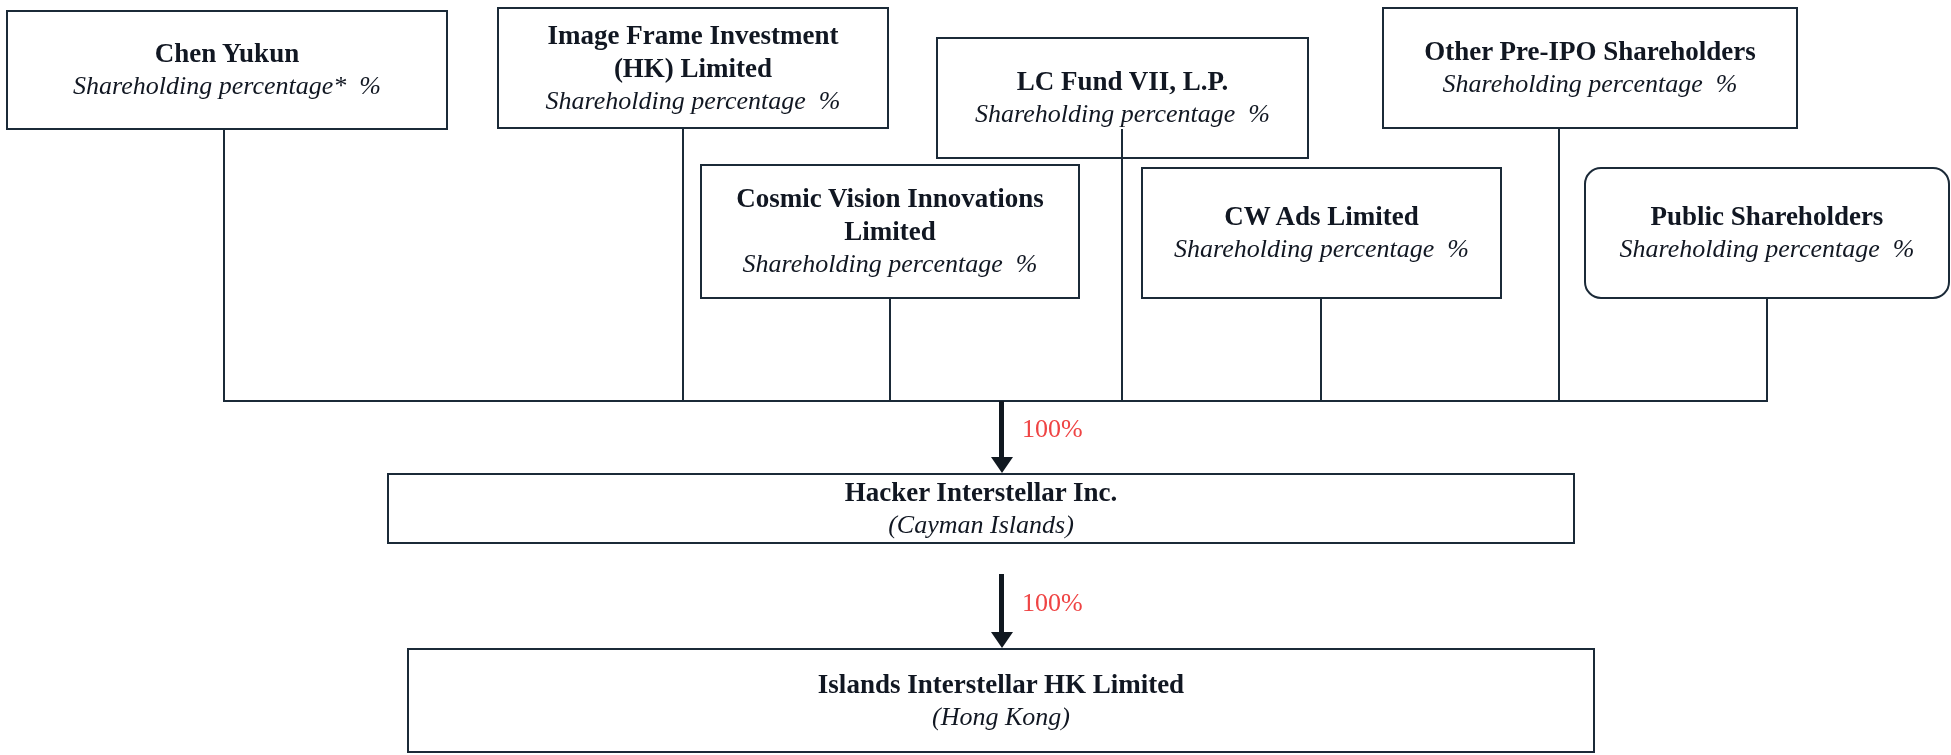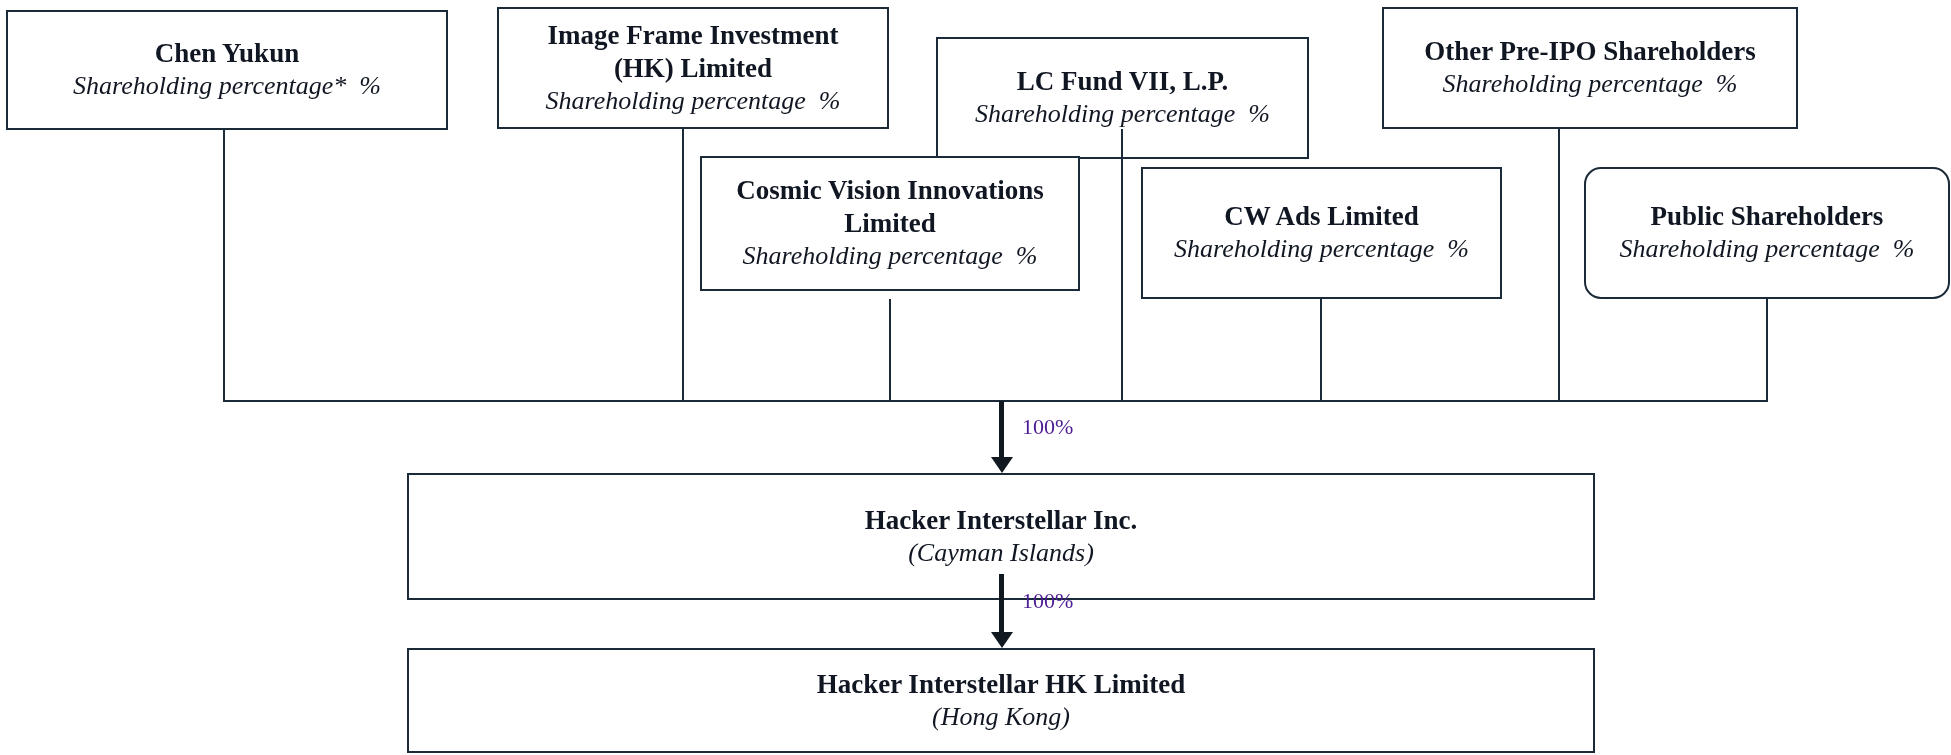--- a/index.html
+++ b/index.html
@@ -62,34 +62,34 @@
   .arrow-head {
     position: absolute;
     width: 0;
     height: 0;
     border-left: 11px solid transparent;
     border-right: 11px solid transparent;
     border-top: 16px solid #101820;
   }
   .edge-label {
     position: absolute;
-    font-size: 22px;
+    font-size: 26px;
     line-height: 1;
-    color: #4c1d95;
+    color: #ef4444;
   }
 
   
   #n-chen      { left: 6px;    top: 10px;  width: 442px;  height: 120px; }
   #n-imgframe  { left: 497px;  top: 7px;   width: 392px;  height: 122px; }
   #n-lcfund    { left: 936px;  top: 7px;   width: 373px;  height: 122px; margin-top: 30px; }
   #n-otherpre  { left: 1382px; top: 7px;   width: 416px;  height: 122px; }
-  #n-cosmic    { left: 700px;  top: 156px; width: 380px;  height: 135px; }
+  #n-cosmic    { left: 700px;  top: 164px; width: 380px;  height: 135px; }
   #n-cwads     { left: 1141px; top: 167px; width: 361px;  height: 132px; }
   #n-public    { left: 1584px; top: 167px; width: 366px;  height: 132px; border-radius: 17px; }
-  #n-inc       { left: 407px;  top: 473px; width: 1188px; height: 127px; }
+  #n-inc       { left: 387px;  top: 473px; width: 1188px; height: 71px; }
   #n-hk        { left: 407px;  top: 648px; width: 1188px; height: 105px; }
 
   
   #l-chen     { left: 223px;  top: 130px; height: 271px; }
   #l-imgframe { left: 682px;  top: 129px; height: 272px; }
   #l-cosmic   { left: 889px;  top: 299px; height: 102px; }
   #l-lcfund   { left: 1121px; top: 129px; height: 272px; }
   #l-cwads    { left: 1320px; top: 299px; height: 102px; }
   #l-otherpre { left: 1558px; top: 129px; height: 272px; }
   #l-public   { left: 1766px; top: 299px; height: 102px; }
@@ -161,17 +161,17 @@
   <div class="node" id="n-inc">
     <div class="title">Hacker Interstellar Inc.</div>
     <div class="subtitle">(Cayman Islands)</div>
   </div>
 
   <div class="arrow-shaft" id="a2-shaft"></div>
   <div class="arrow-head" id="a2-head"></div>
   <div class="edge-label" id="lbl-2">100%</div>
 
   <div class="node" id="n-hk">
-    <div class="title">Hacker Interstellar HK Limited</div>
+    <div class="title">Islands Interstellar HK Limited</div>
     <div class="subtitle">(Hong Kong)</div>
   </div>
 
 </div>
 
 </body></html>

